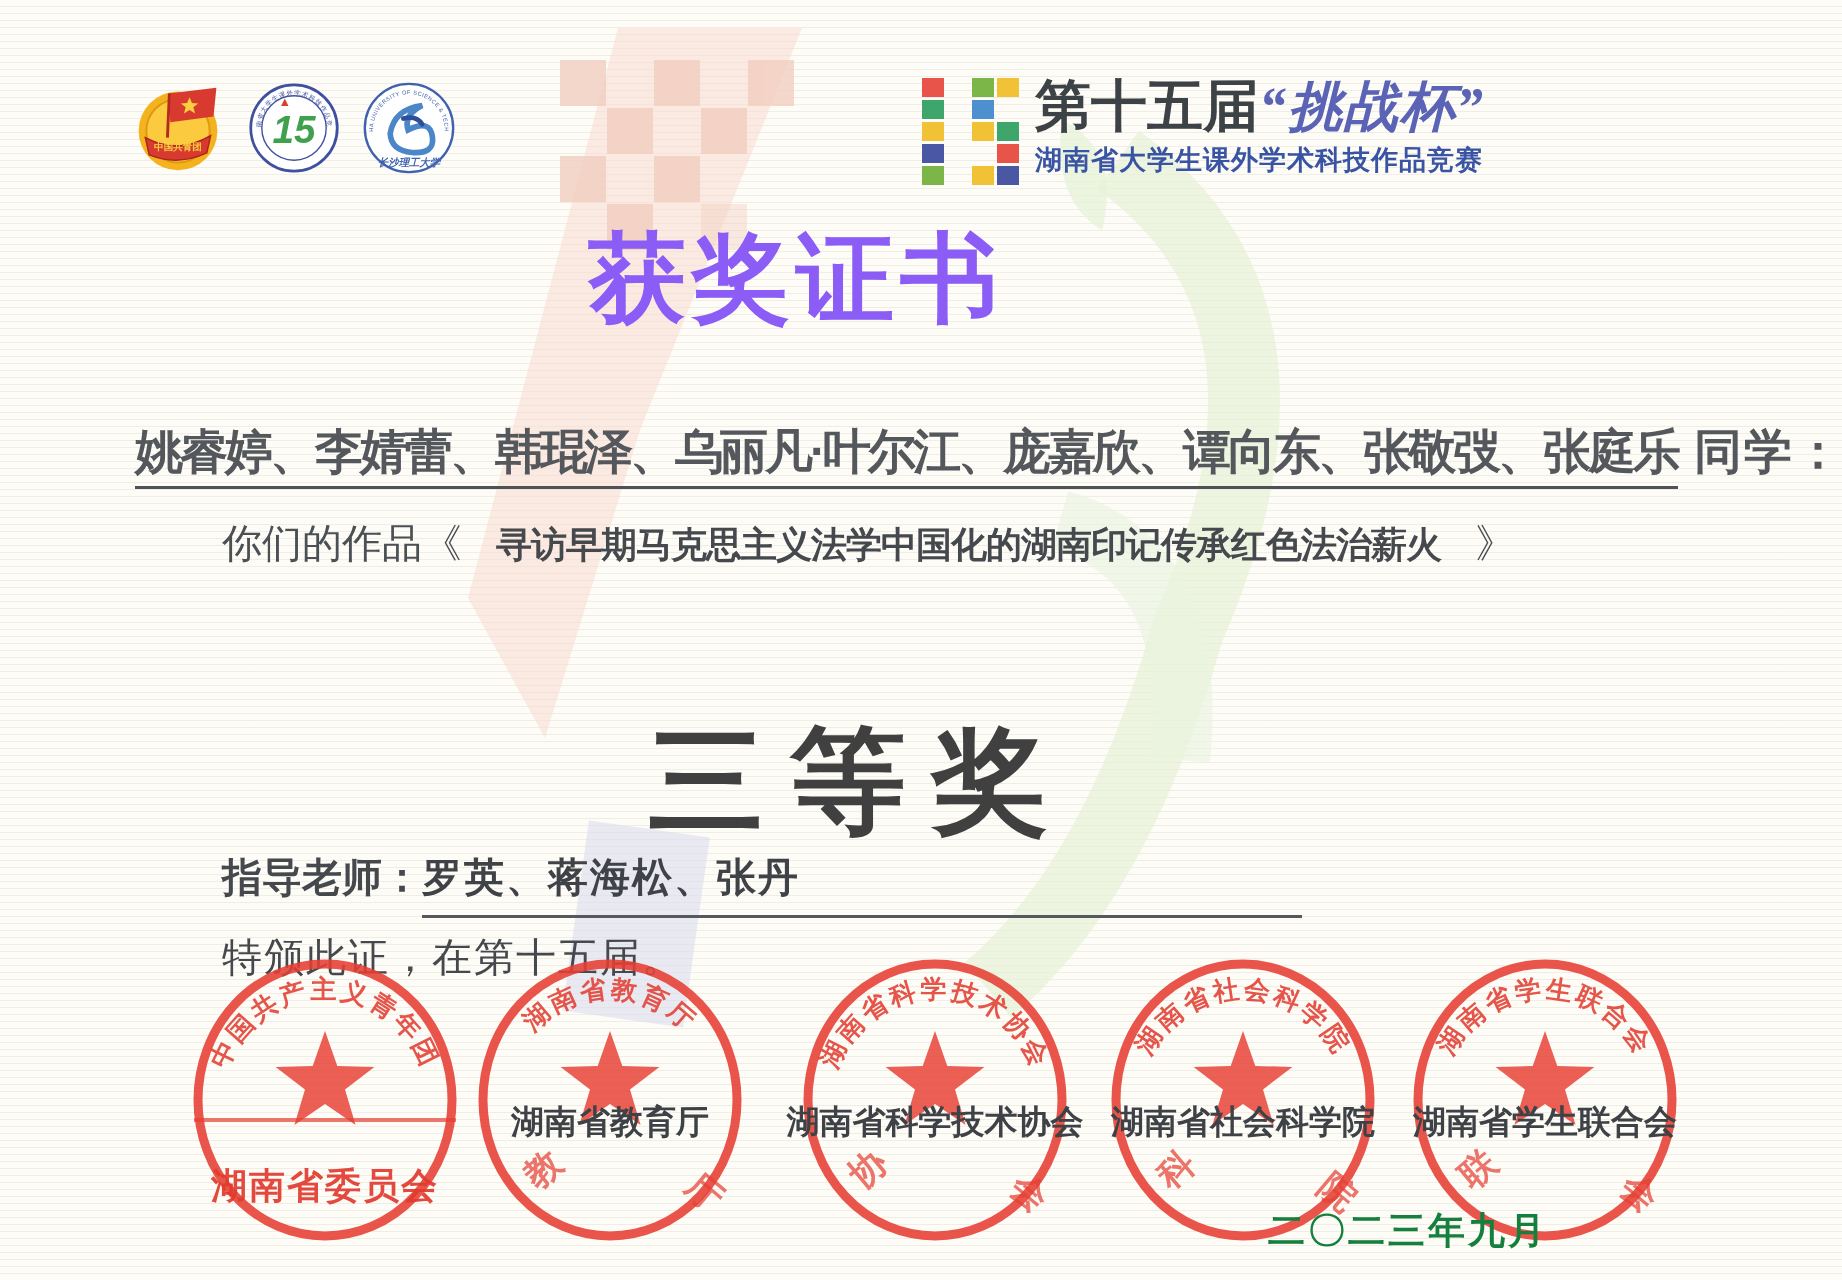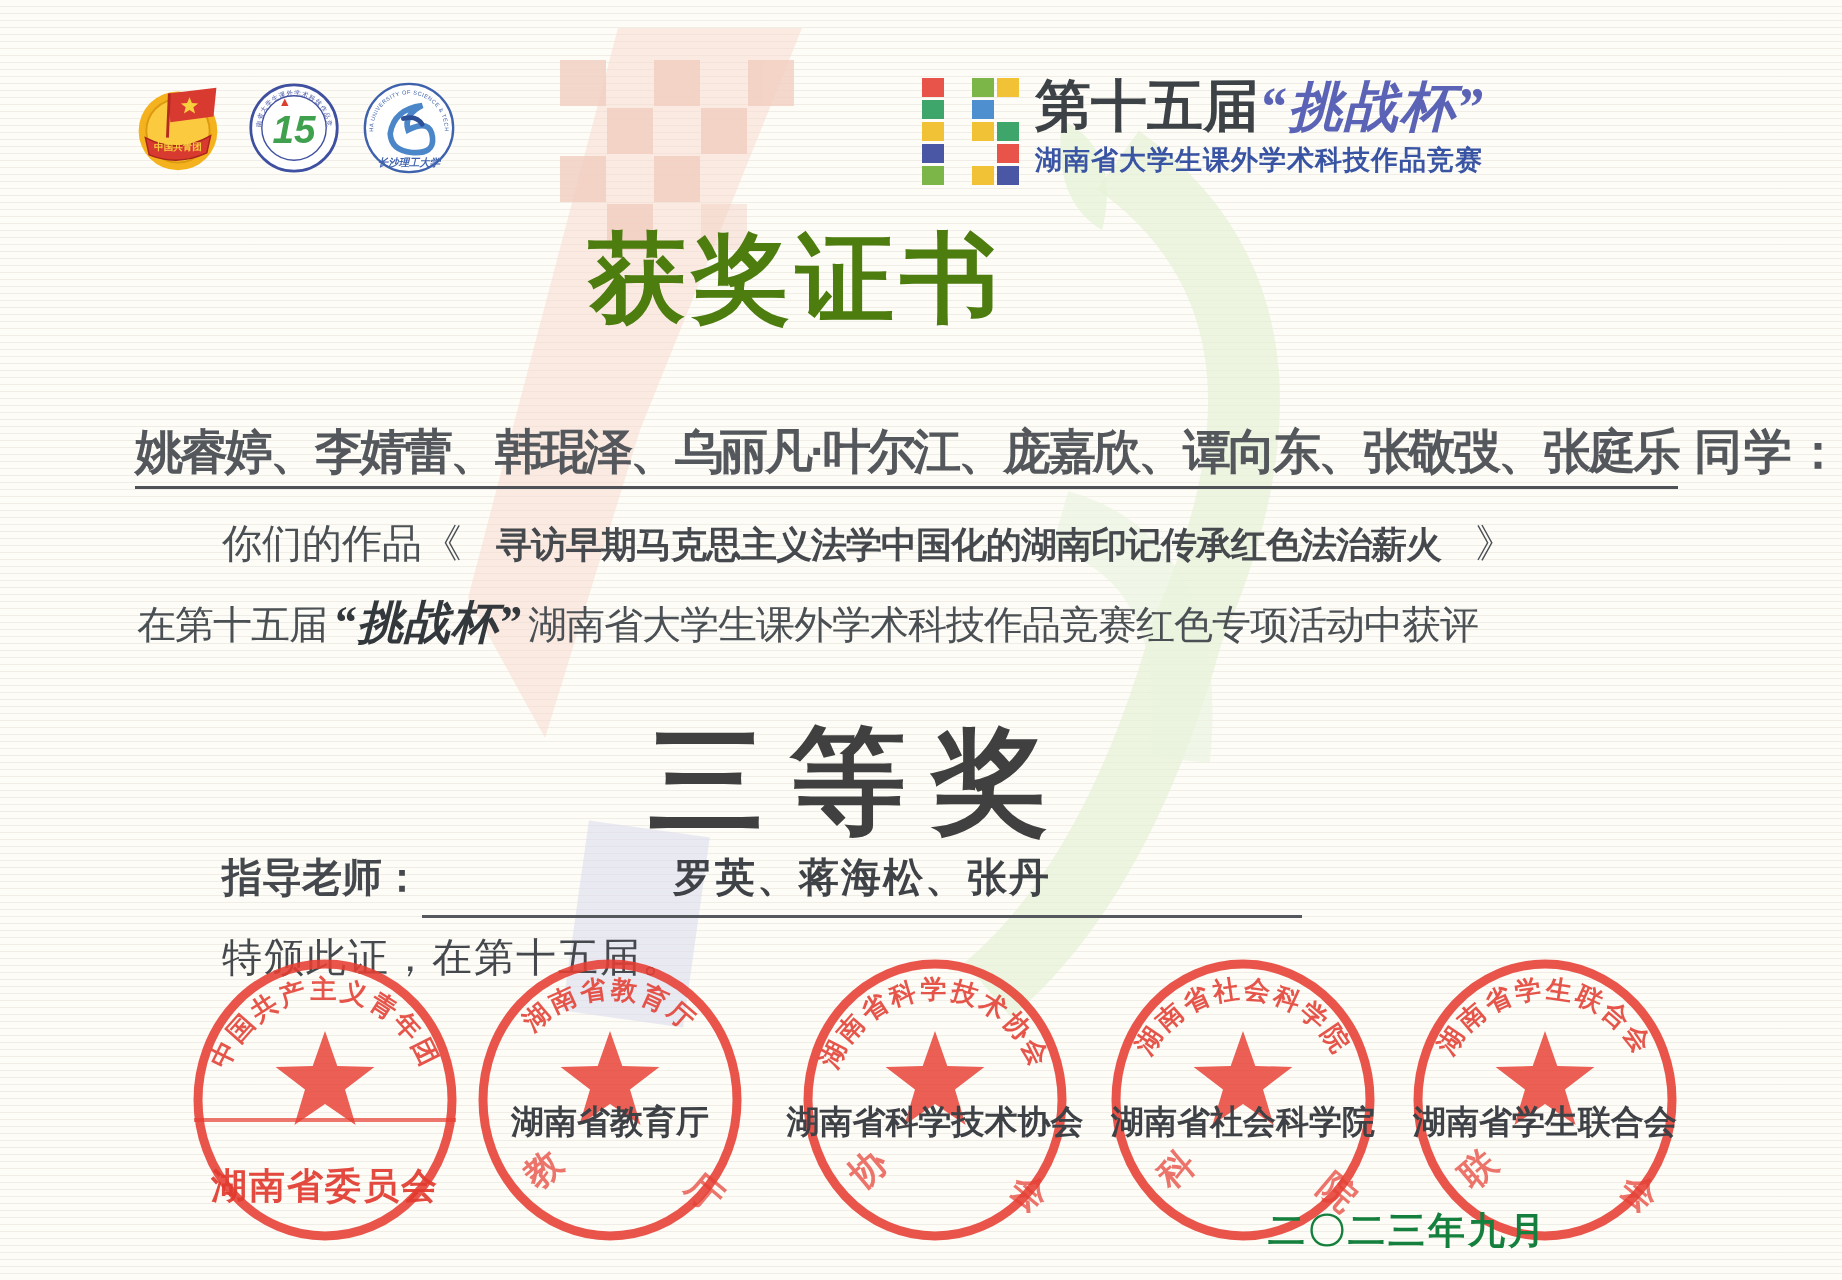--- a/index.html
+++ b/index.html
@@ -26,41 +26,41 @@
   .mosaic{display:grid; grid-template-columns:repeat(4,22px); grid-template-rows:repeat(5,19px); gap:3px; margin-top:8px;}
   .tile{width:22px;height:19px;}
   .hdr-text{margin-left:16px;}
   .hdr-line1{font-size:56px; font-weight:bold; color:#3d4246; line-height:1.05; white-space:nowrap;}
   .hdr-cup{font-family:"Liberation Serif",serif; font-style:italic; font-weight:bold; font-size:54px; color:#5a63b5; letter-spacing:2px;}
   .hdr-sub{font-size:27px; font-weight:bold; color:#3a54a4; letter-spacing:1px; margin-top:6px; white-space:nowrap;}
 
   
   .big-title{
     position:absolute; left:588px; top:214px;
-    font-size:98px; font-weight:bold; color:#4d7c0f; letter-spacing:6px; white-space:nowrap;
+    font-size:98px; font-weight:bold; color:#8b5cf6; letter-spacing:6px; white-space:nowrap;
   }
 
   
   .names-line{position:absolute; left:135px; top:420px; font-size:48px; font-weight:bold; color:#54585c; white-space:nowrap;}
   .names-underlined{letter-spacing:-3px; border-bottom:3px solid #4e5256; padding-bottom:8px;}
   .names-suffix{margin-left:16px; letter-spacing:2px;}
 
   
   .line1{position:absolute; left:222px; top:516px; font-size:40px; color:#4b5054; font-weight:500; white-space:nowrap;}
   .work-title{font-weight:bold; font-size:36px; letter-spacing:-1px; margin:0 34px; color:#45494d;}
   .line2{position:absolute; left:137px; top:592px; font-size:39px; color:#4b5054; font-weight:500; letter-spacing:-1px; white-space:nowrap;}
   .line2-cup{font-family:"Liberation Serif",serif; font-style:italic; font-weight:bold; font-size:46px; color:#33383c; margin:0 6px; letter-spacing:1px;}
 
   
   .award{position:absolute; left:648px; top:704px; font-size:116px; font-weight:bold; color:#404040; letter-spacing:26px; white-space:nowrap;}
 
   
   .mentor{position:absolute; left:222px; top:850px; font-size:40px; color:#45494d; white-space:nowrap;}
   .mentor-label{font-weight:600;text-align:center;}
-  .mentor-names{display:inline-block; width:880px; border-bottom:3px solid #55595d; padding-bottom:10px; font-weight:bold; letter-spacing:2px; color:#3f4347;text-align:center;}
+  .mentor-names{display:inline-block; width:880px; border-bottom:3px solid #55595d; padding-bottom:10px; font-weight:bold; letter-spacing:2px; color:#3f4347;}
   .closing{position:absolute; left:222px; top:930px; font-size:40px; color:#45494d; font-weight:500; letter-spacing:2px;}
 
   
   .stamp{position:absolute; top:958px; width:270px; height:285px; z-index:2;}
   .stamp svg{position:absolute; inset:0;}
   .arc-text{font-size:26px; font-weight:bold; fill:rgba(227,62,50,.88); letter-spacing:3px; font-family:"Liberation Sans",sans-serif;}
   .stamp-star{fill:rgba(230,60,48,.82);}
   .btm-char{font-size:36px; font-weight:bold; fill:rgba(228,64,52,.72); font-family:"Liberation Sans",sans-serif;}
   .stamp-ring{fill:none; stroke:rgba(230,62,50,.88); stroke-width:9px;}
   .stamp-label{
@@ -166,23 +166,20 @@
 
     <div class="big-title">获奖证书</div>
 
     <div class="names-line">
       <span class="names-underlined">姚睿婷、李婧蕾、韩琨泽、乌丽凡·叶尔江、庞嘉欣、谭向东、张敬弢、张庭乐</span><span class="names-suffix">同学：</span>
     </div>
 
     <div class="line1">
       <span>你们的作品《</span><span class="work-title">寻访早期马克思主义法学中国化的湖南印记传承红色法治薪火</span><span>》</span>
     </div>
-    <div class="line2">
-      <span>在第十五届</span><span class="line2-cup">“挑战杯”</span><span>湖南省大学生课外学术科技作品竞赛红色专项活动中获评</span>
-    </div>
 
     <div class="award">三等奖</div>
 
     <div class="mentor">
       <span class="mentor-label">指导老师：</span><span class="mentor-names">罗英、蒋海松、张丹</span>
     </div>
     <div class="closing">特颁此证，在第十五届。</div>
 
     <div class="stamp" style="left:190px">
       <svg viewBox="0 0 270 285">

